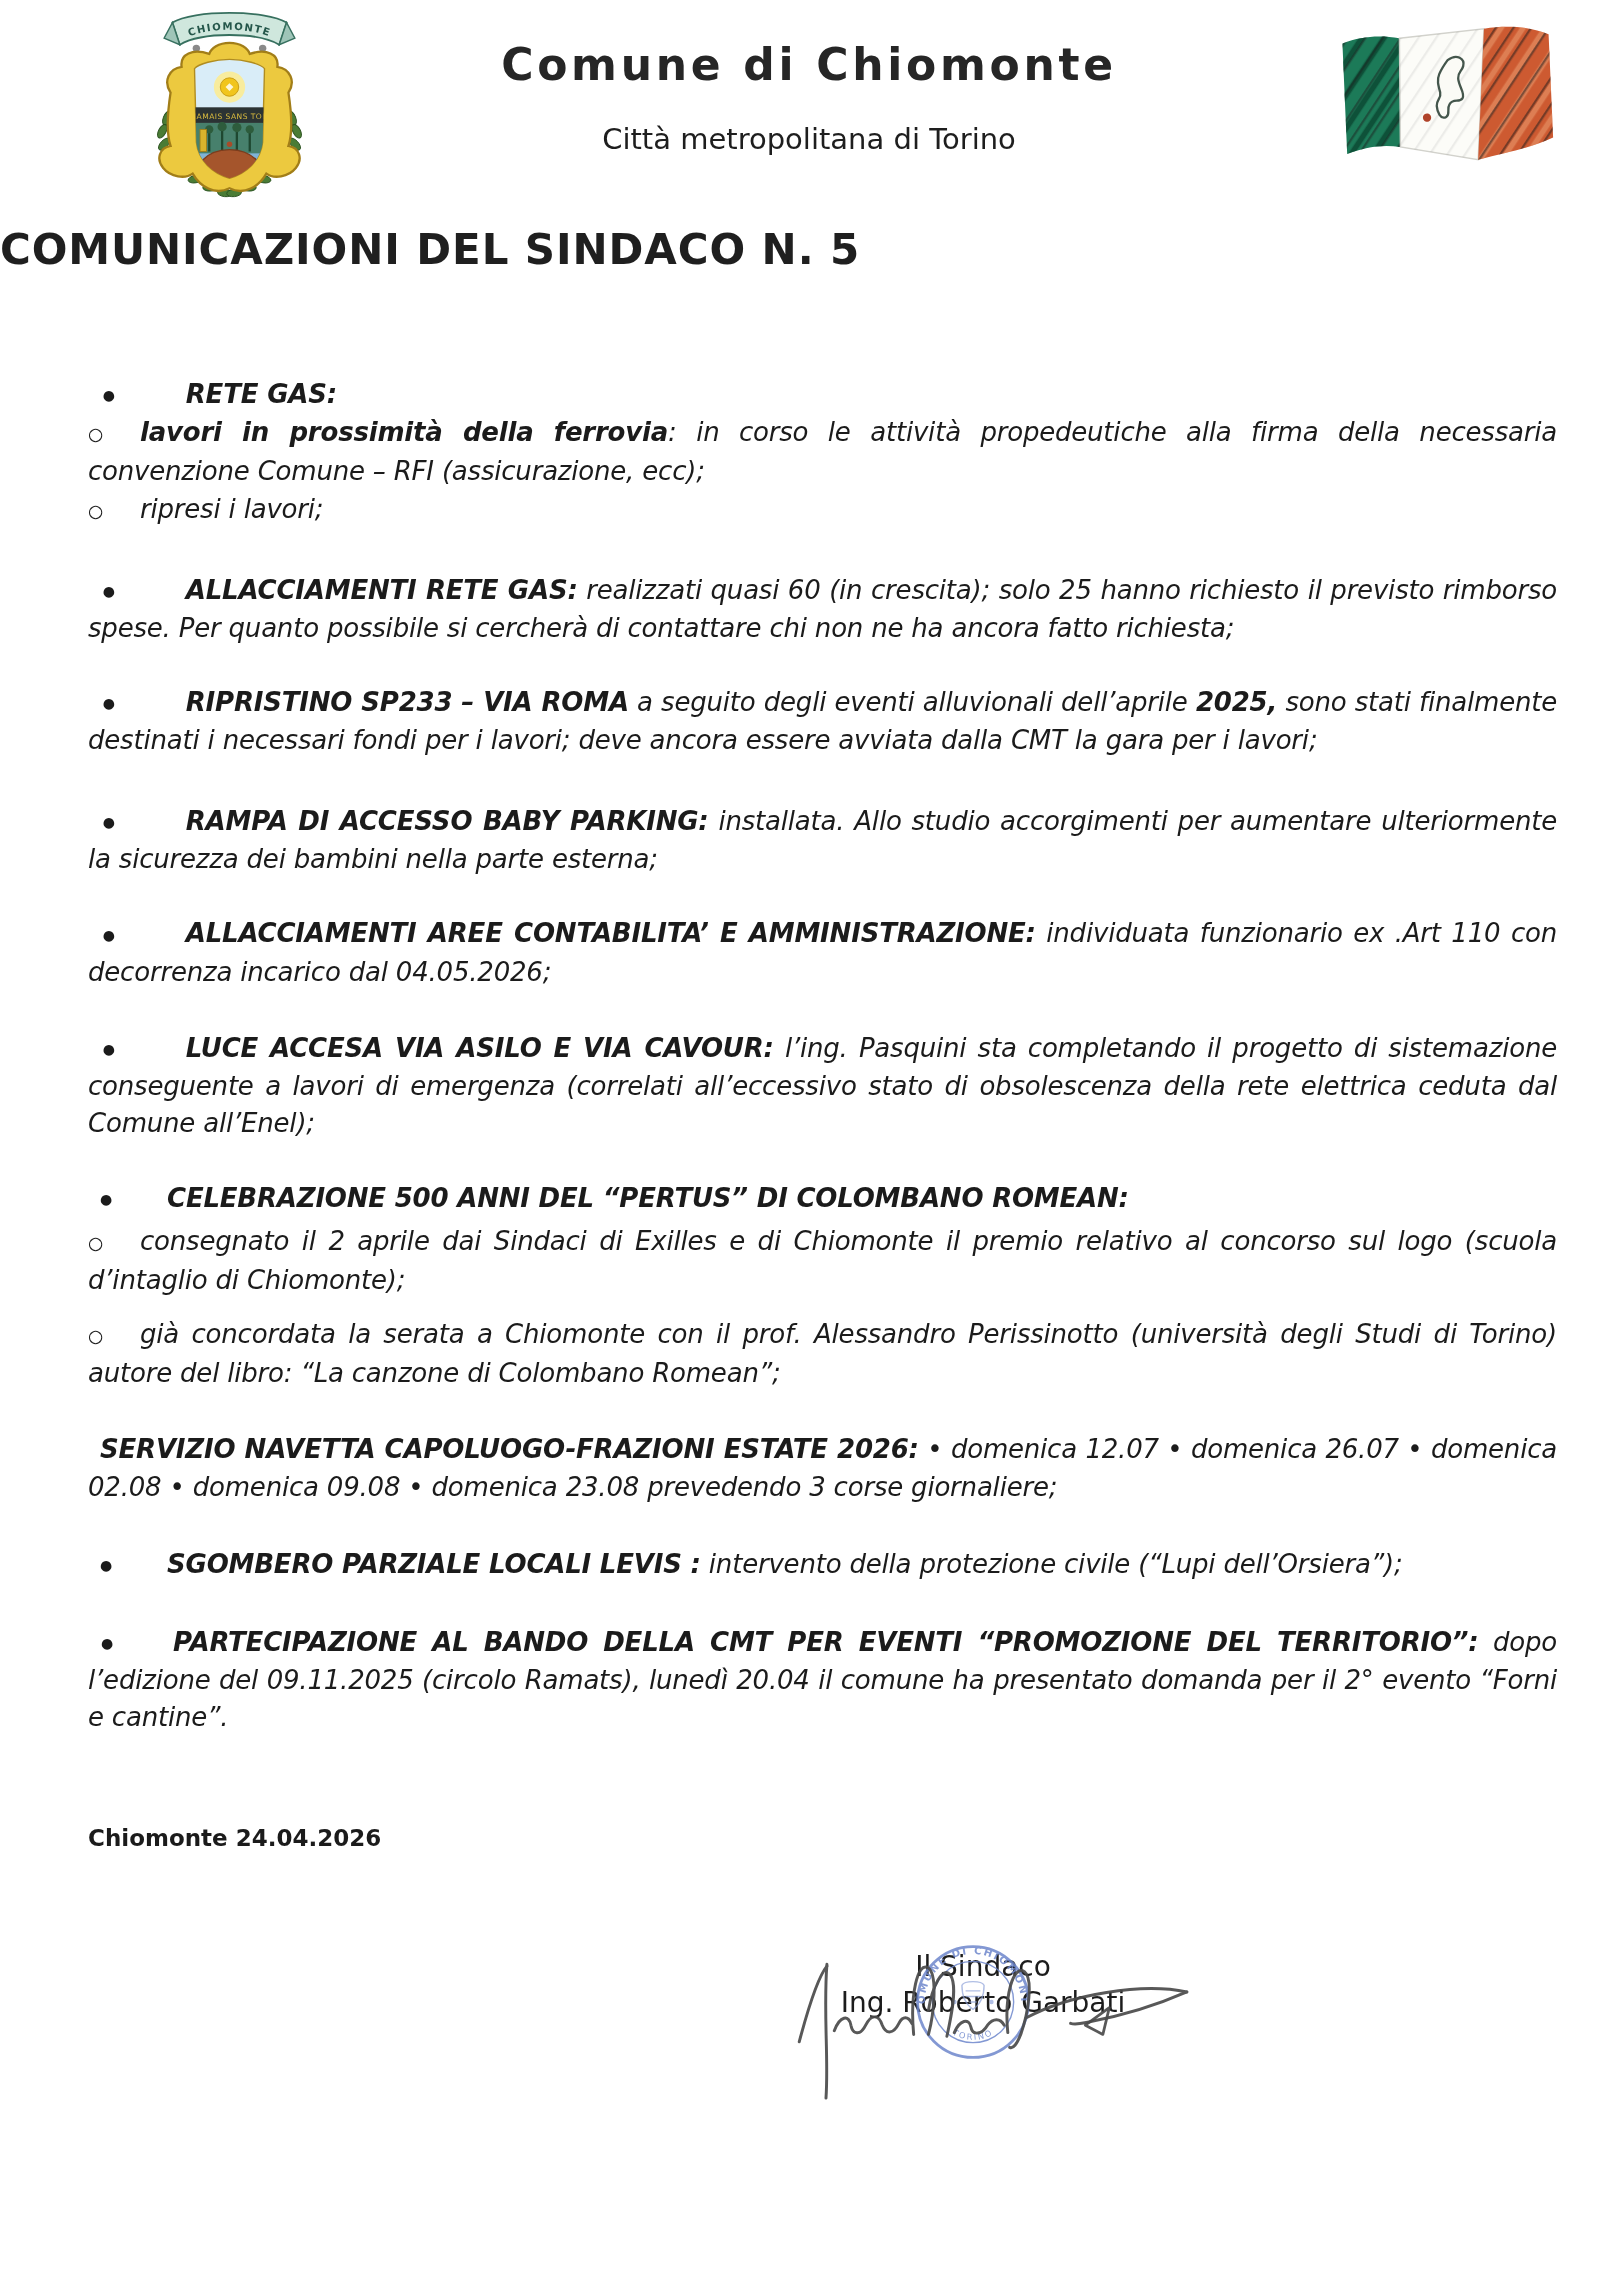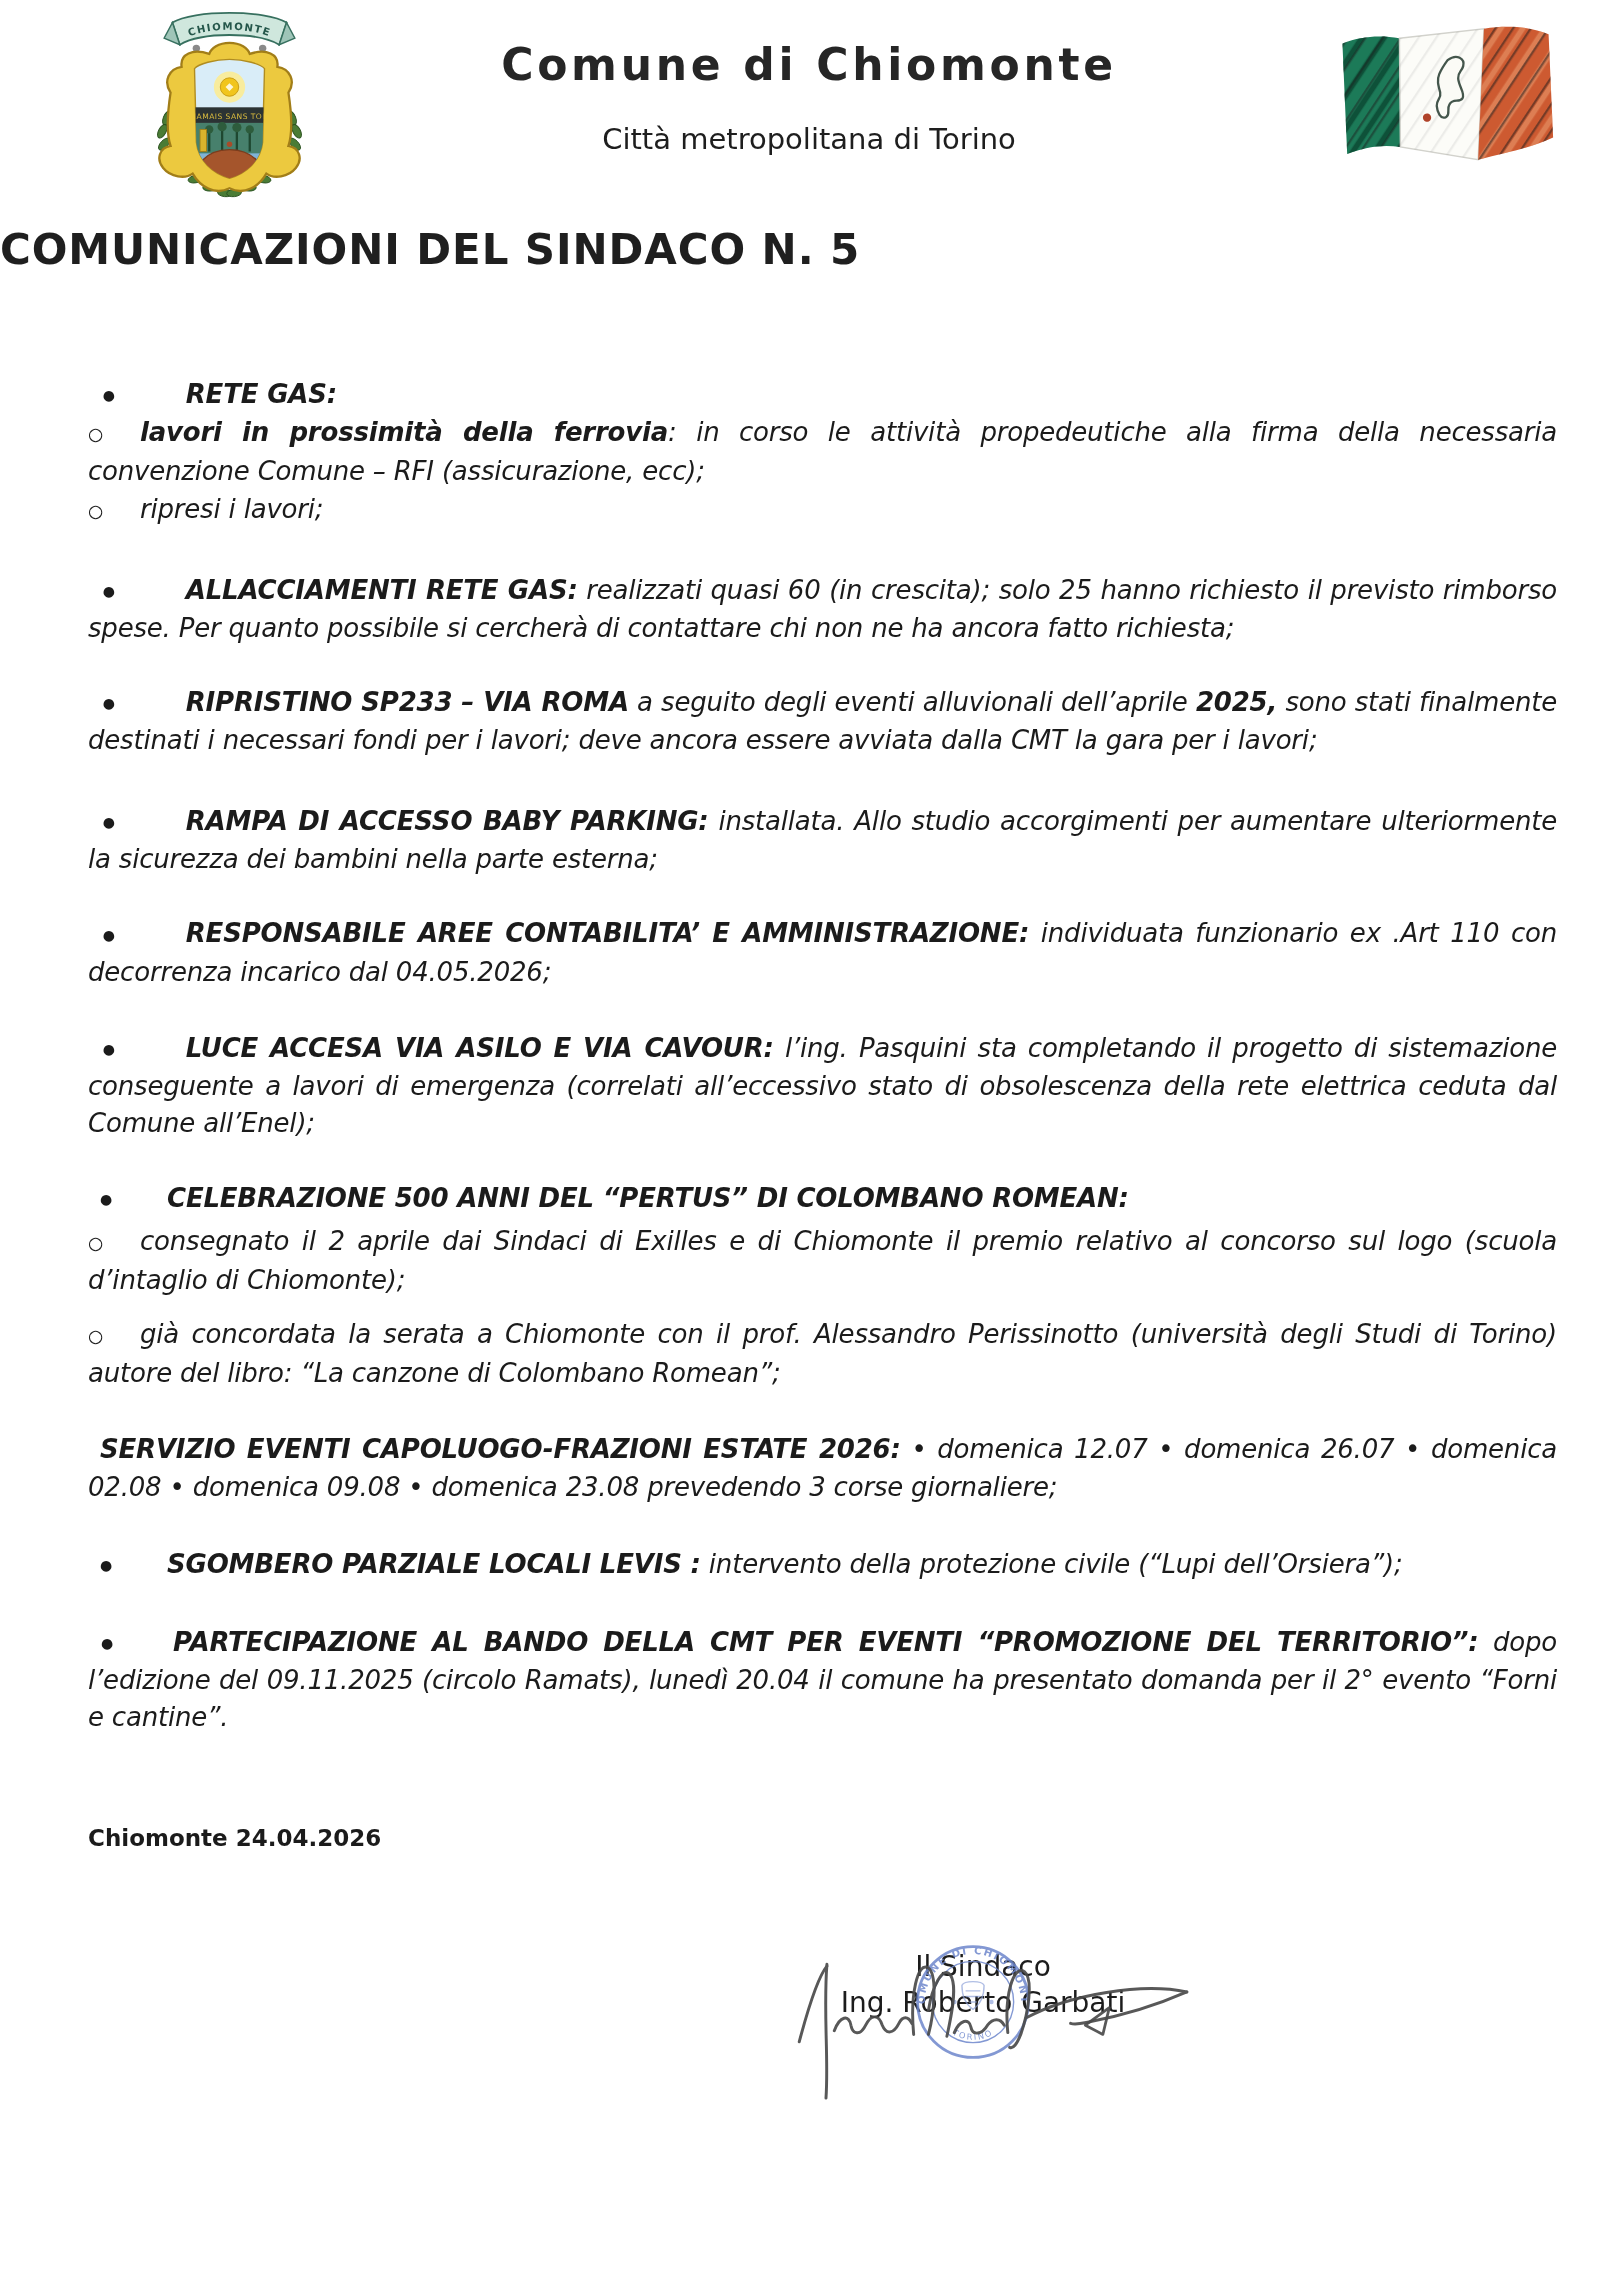--- a/index.html
+++ b/index.html
@@ -169,39 +169,39 @@
 
     <p style="margin-top:37px;">
       <span class="blt w90">●</span><span class="b">RIPRISTINO SP233 – VIA ROMA</span><span> a seguito degli eventi alluvionali dell’aprile </span><span class="b">2025,</span><span> sono stati finalmente destinati i necessari  fondi per i lavori; deve ancora essere avviata dalla CMT la gara per i lavori;</span>
     </p>
 
     <p style="margin-top:44px;">
       <span class="blt w90">●</span><span class="b">RAMPA DI ACCESSO BABY PARKING:</span><span> installata. Allo studio accorgimenti per aumentare ulteriormente la sicurezza dei bambini nella parte esterna;</span>
     </p>
 
     <p style="margin-top:37px;">
-      <span class="blt w90">●</span><span class="b">RESPONSABILE AREE CONTABILITA’ E AMMINISTRAZIONE:</span><span> individuata funzionario ex .Art 110 con decorrenza incarico dal 04.05.2026;</span>
+      <span class="blt w90">●</span><span class="b">ALLACCIAMENTI AREE CONTABILITA’ E AMMINISTRAZIONE:</span><span> individuata funzionario ex .Art 110 con decorrenza incarico dal 04.05.2026;</span>
     </p>
 
     <p style="margin-top:39px;">
       <span class="blt w90">●</span><span class="b">LUCE ACCESA VIA ASILO E VIA CAVOUR:</span><span> l’ing. Pasquini sta completando il progetto di sistemazione conseguente a lavori di emergenza (correlati all’eccessivo stato di obsolescenza della rete elettrica ceduta dal Comune all’Enel);</span>
     </p>
 
     <p style="margin-top:38px;">
       <span class="blt w73">●</span><span class="b">CELEBRAZIONE 500 ANNI DEL “PERTUS” DI COLOMBANO ROMEAN:</span>
     </p>
     <p class="sub" style="margin-top:4.6px;">
       <span class="sblt">○</span><span>consegnato il 2 aprile dai Sindaci di Exilles e di Chiomonte il premio relativo al concorso sul logo (scuola d’intaglio di Chiomonte);</span>
     </p>
     <p class="sub" style="margin-top:17px;">
       <span class="sblt">○</span><span>già concordata la serata a Chiomonte con il prof. Alessandro Perissinotto (università degli Studi di Torino) autore del libro: “La canzone di Colombano Romean”;</span>
     </p>
 
     <p class="hang" style="margin-top:39px;">
-      <span class="blt w67">●</span><span class="b">SERVIZIO EVENTI CAPOLUOGO-FRAZIONI ESTATE 2026:</span><span> • domenica 12.07 • domenica 26.07 • domenica 02.08 • domenica 09.08 • domenica 23.08 prevedendo 3 corse giornaliere;</span>
+      <span class="blt w67">●</span><span class="b">SERVIZIO NAVETTA CAPOLUOGO-FRAZIONI ESTATE 2026:</span><span> • domenica 12.07 • domenica 26.07 • domenica 02.08 • domenica 09.08 • domenica 23.08 prevedendo 3 corse giornaliere;</span>
     </p>
 
     <p style="margin-top:40px;">
       <span class="blt w73">●</span><span class="b">SGOMBERO PARZIALE LOCALI LEVIS :</span><span> intervento della protezione civile (“Lupi dell’Orsiera”);</span>
     </p>
 
     <p style="margin-top:40px;">
       <span class="blt w78">●</span><span class="b">PARTECIPAZIONE AL BANDO DELLA CMT PER EVENTI “PROMOZIONE DEL TERRITORIO”:</span><span> dopo l’edizione del 09.11.2025 (circolo Ramats), lunedì 20.04 il comune ha presentato domanda per il 2° evento “Forni e cantine”.</span>
     </p>
 

